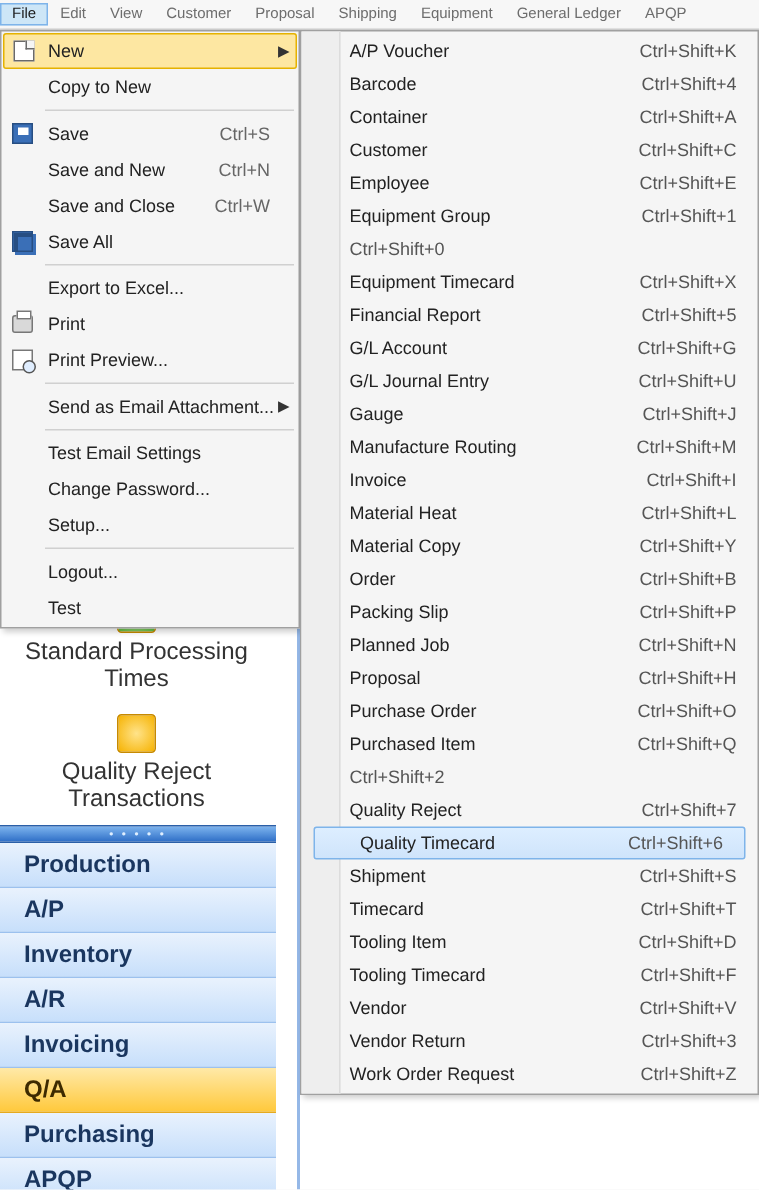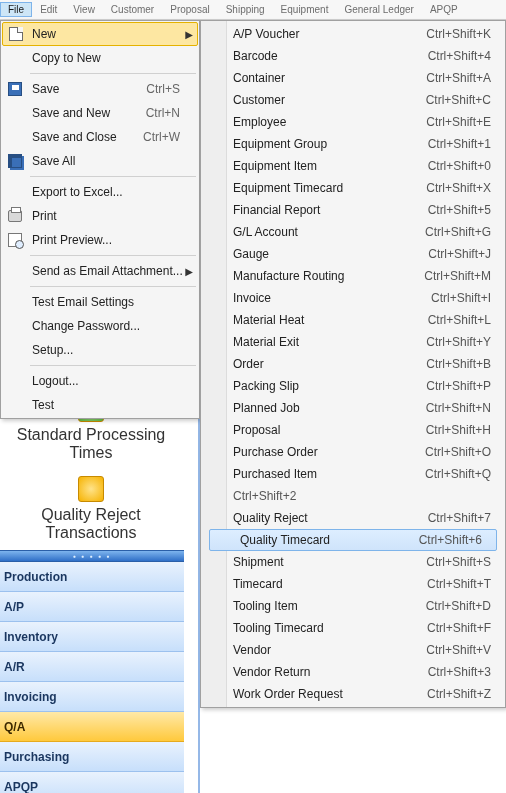--- a/index.html
+++ b/index.html
@@ -193,23 +193,23 @@
   .nav-panes {
     position: absolute;
     left: 0;
     width: 184px;
     top: 542px;
   }
   .nav-item {
     height: 30px;
     display: flex;
     align-items: center;
-    padding-left: 4px;
+    padding-left: 16px;
     font-weight: bold;
-    font-size: 12px;
+    font-size: 16px;
     color: #1a365f;
     background: linear-gradient(#e9f2fd,#c7dffb);
     border-bottom: 1px solid #9cc1ee;
   }
   .nav-item.selected {
     background: linear-gradient(#ffe9a8,#ffc93c);
     color: #3d2a00;
     border-bottom: 1px solid #e6aa1d;
   }
 </style>
@@ -351,53 +351,56 @@
     </div>
     <div class="sm-row">
       <span class="sm-label">Employee</span>
       <span class="sm-short">Ctrl+Shift+E</span>
     </div>
     <div class="sm-row">
       <span class="sm-label">Equipment Group</span>
       <span class="sm-short">Ctrl+Shift+1</span>
     </div>
     <div class="sm-row">
-      <span class="sm-label">Equipment Item</span>
       <span class="sm-short">Ctrl+Shift+0</span>
     </div>
     <div class="sm-row">
       <span class="sm-label">Equipment Timecard</span>
       <span class="sm-short">Ctrl+Shift+X</span>
     </div>
     <div class="sm-row">
       <span class="sm-label">Financial Report</span>
       <span class="sm-short">Ctrl+Shift+5</span>
     </div>
     <div class="sm-row">
       <span class="sm-label">G/L Account</span>
       <span class="sm-short">Ctrl+Shift+G</span>
     </div>
     <div class="sm-row">
+      <span class="sm-label">G/L Journal Entry</span>
+      <span class="sm-short">Ctrl+Shift+U</span>
+    </div>
+    <div class="sm-row">
       <span class="sm-label">Gauge</span>
       <span class="sm-short">Ctrl+Shift+J</span>
     </div>
     <div class="sm-row">
       <span class="sm-label">Manufacture Routing</span>
       <span class="sm-short">Ctrl+Shift+M</span>
     </div>
     <div class="sm-row">
       <span class="sm-label">Invoice</span>
       <span class="sm-short">Ctrl+Shift+I</span>
     </div>
     <div class="sm-row">
       <span class="sm-label">Material Heat</span>
       <span class="sm-short">Ctrl+Shift+L</span>
     </div>
     <div class="sm-row">
-      <span class="sm-label">Material Exit</span>
+      <span class="sm-label">Material Copy</span>
       <span class="sm-short">Ctrl+Shift+Y</span>
     </div>
     <div class="sm-row">
       <span class="sm-label">Order</span>
       <span class="sm-short">Ctrl+Shift+B</span>
     </div>
     <div class="sm-row">
       <span class="sm-label">Packing Slip</span>
       <span class="sm-short">Ctrl+Shift+P</span>
     </div>

